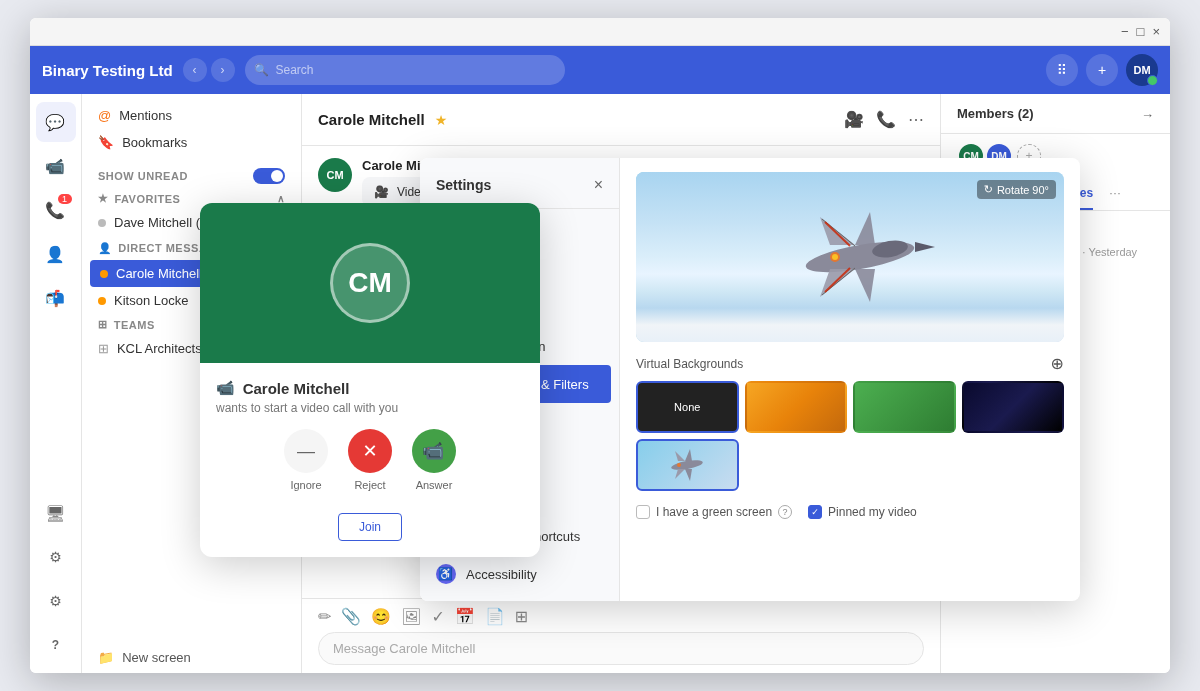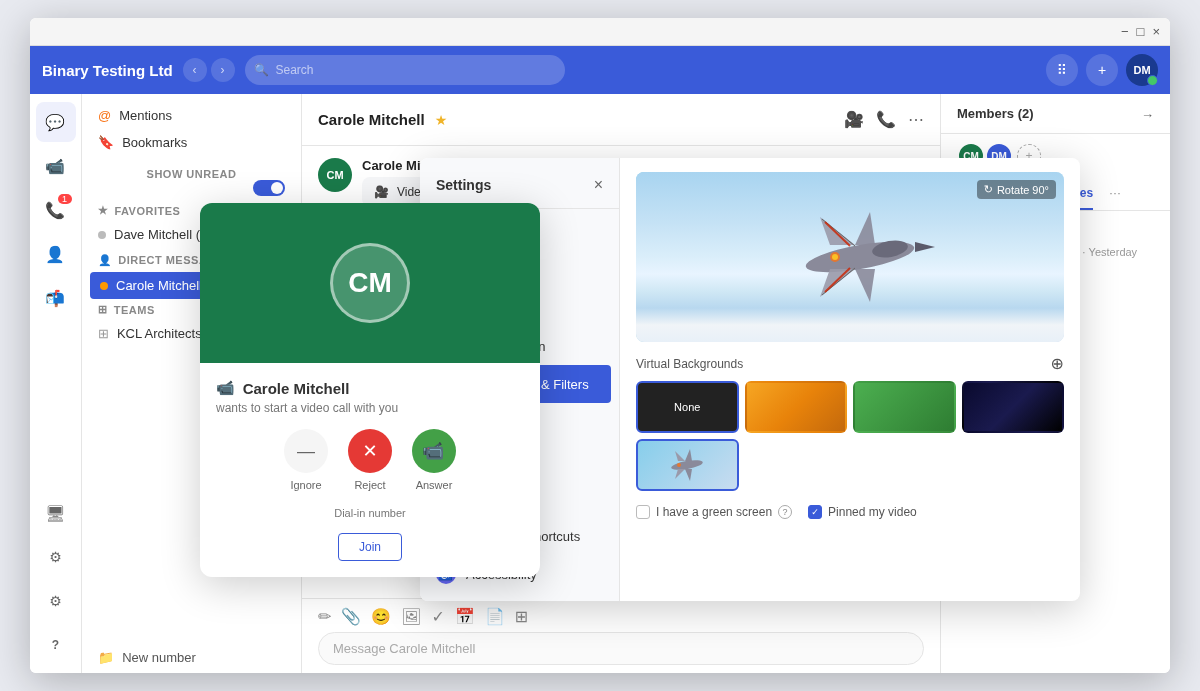--- a/index.html
+++ b/index.html
@@ -245,21 +245,20 @@
     .nav-item.active { background: #3a5bd9; color: #fff; border-radius: 4px; margin: 0 8px; padding: 6px 10px; }
     .show-unread-row {
       display: flex;
       align-items: center;
       padding: 4px 16px;
       font-size: 11px;
       color: #888;
       font-weight: 600;
       letter-spacing: 0.5px;
       text-transform: uppercase;
-      flex-direction: column;
     }
     .toggle {
       margin-left: auto;
       width: 32px;
       height: 16px;
       background: #3a5bd9;
       border-radius: 8px;
       position: relative;
       cursor: pointer;
     }
@@ -850,31 +849,35 @@
       <div class="section-header">
         <span style="font-size:11px;">👤</span>
         <span>DIRECT MESSAGES</span>
         <span class="add-btn">+</span>
         <span class="chevron">∧</span>
       </div>
       <div class="nav-item active">
         <span class="presence-dot dot-orange"></span>
         <span>Carole Mitchell</span>
       </div>
+      <div class="nav-item">
+        <span class="presence-dot dot-orange"></span>
+        <span>Kitson Locke</span>
+      </div>
       <div class="section-header">
         <span>⊞</span>
         <span>TEAMS</span>
       </div>
       <div class="nav-item">
         <span style="opacity:0.5;">⊞</span>
         <span>KCL Architects</span>
       </div>
       <div class="new-folder">
         <span>📁</span>
-        <span>New number</span>
+        <span>New screen</span>
       </div>
     </div>
 
     <div class="chat-area">
       <div class="chat-header">
         <span class="chat-name">Carole Mitchell</span>
         <span class="star-icon">★</span>
         <div class="chat-header-actions">
           <span>🎥</span>
           <span>📞</span>
@@ -1096,20 +1099,19 @@
         <div class="call-btn">
           <div class="call-btn-circle reject">✕</div>
           <span class="call-btn-label">Reject</span>
         </div>
         <div class="call-btn">
           <div class="call-btn-circle answer">📹</div>
           <span class="call-btn-label">Answer</span>
         </div>
       </div>
       <div class="dial-in-section">
-        <div>Dial-in number</div>
         <div style="margin-top:8px;">
           <span class="join-btn">Join</span>
         </div>
       </div>
     </div>
   </div>
 </div>
 
 </body></html>

